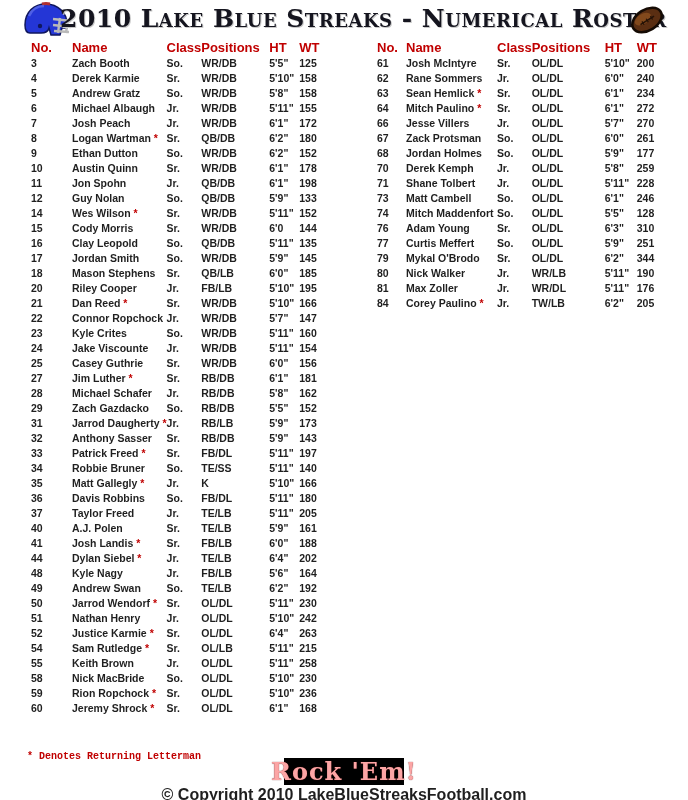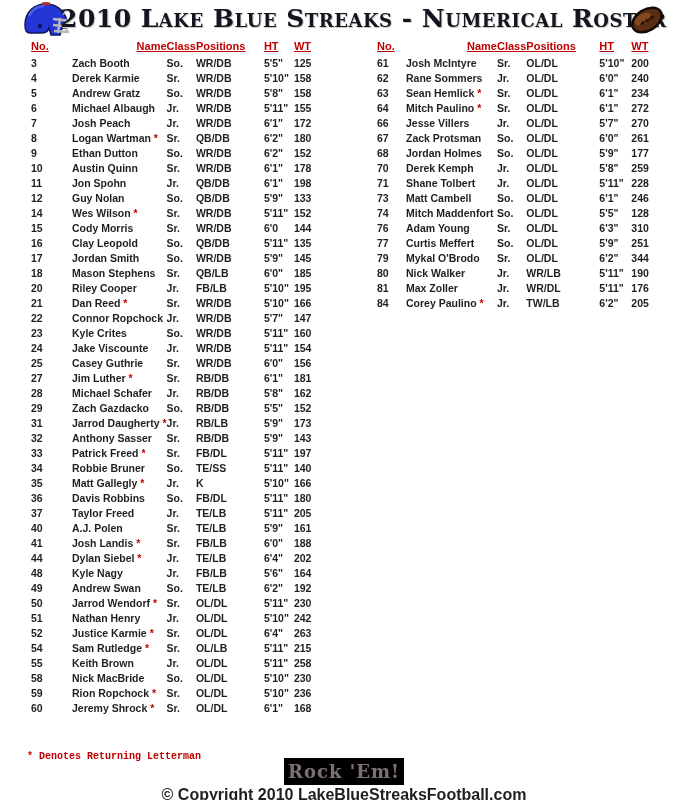--- a/index.html
+++ b/index.html
@@ -12,42 +12,42 @@
     font-family:"DejaVu Serif",serif;font-weight:bold;font-variant:small-caps;
     font-size:25px;letter-spacing:0.5px;color:#15151f;
     text-shadow:1px 1px 0 #c9c9c9;white-space:nowrap;
   }
   .icon-helmet{position:absolute;left:24px;top:2px;}
   .icon-football{position:absolute;left:628px;top:3px;}
   table.roster{position:absolute;border-collapse:collapse;table-layout:fixed;}
   #left-table{left:26px;top:40px;}
   #right-table{left:372px;top:40px;}
   table.roster th{
-    color:#c00000;font-size:11px;font-weight:bold;text-decoration:underline;
+    color:#c00000;font-size:13px;font-weight:bold;
     padding:0;height:16px;vertical-align:top;text-align:left;white-space:nowrap;
   }
   table.roster td{
     color:#1f1f1f;font-size:10.5px;font-weight:bold;padding:0;height:15px;
     vertical-align:middle;white-space:nowrap;text-align:left;line-height:15px;
   }
   table.roster th.c-no, table.roster td.c-no{padding-left:5px;}
-  table.roster th.c-name{text-align:right;}
+  table.roster th.c-name{text-align:left;}
   .star{color:#c00000;font-weight:bold;}
   .footnote{
     position:absolute;left:27px;top:751px;color:#c00000;
     font-size:10px;font-weight:bold;font-family:Liberation Mono, monospace;
   }
   .logo-box{
     position:absolute;left:50%;top:758px;transform:translateX(-50%);
     width:120px;height:27px;background:#000000;
     display:flex;align-items:center;justify-content:center;
   }
   .logo-text{
-    font-family:"DejaVu Serif",serif;font-weight:bold;font-size:18px;
-    color:#737373;letter-spacing:1px;text-shadow:0 0 1px #5c0f0f;
+    font-family:"DejaVu Serif",serif;font-weight:bold;font-size:24px;
+    color:#fca5a5;letter-spacing:1px;text-shadow:0 0 1px #5c0f0f;
     white-space:nowrap;
   }
   .copyright{
     position:absolute;left:0;right:0;top:786px;text-align:center;
     font-size:16px;font-weight:bold;color:#1f1f1f;
   }
 </style>
 </head>
 <body>
 

